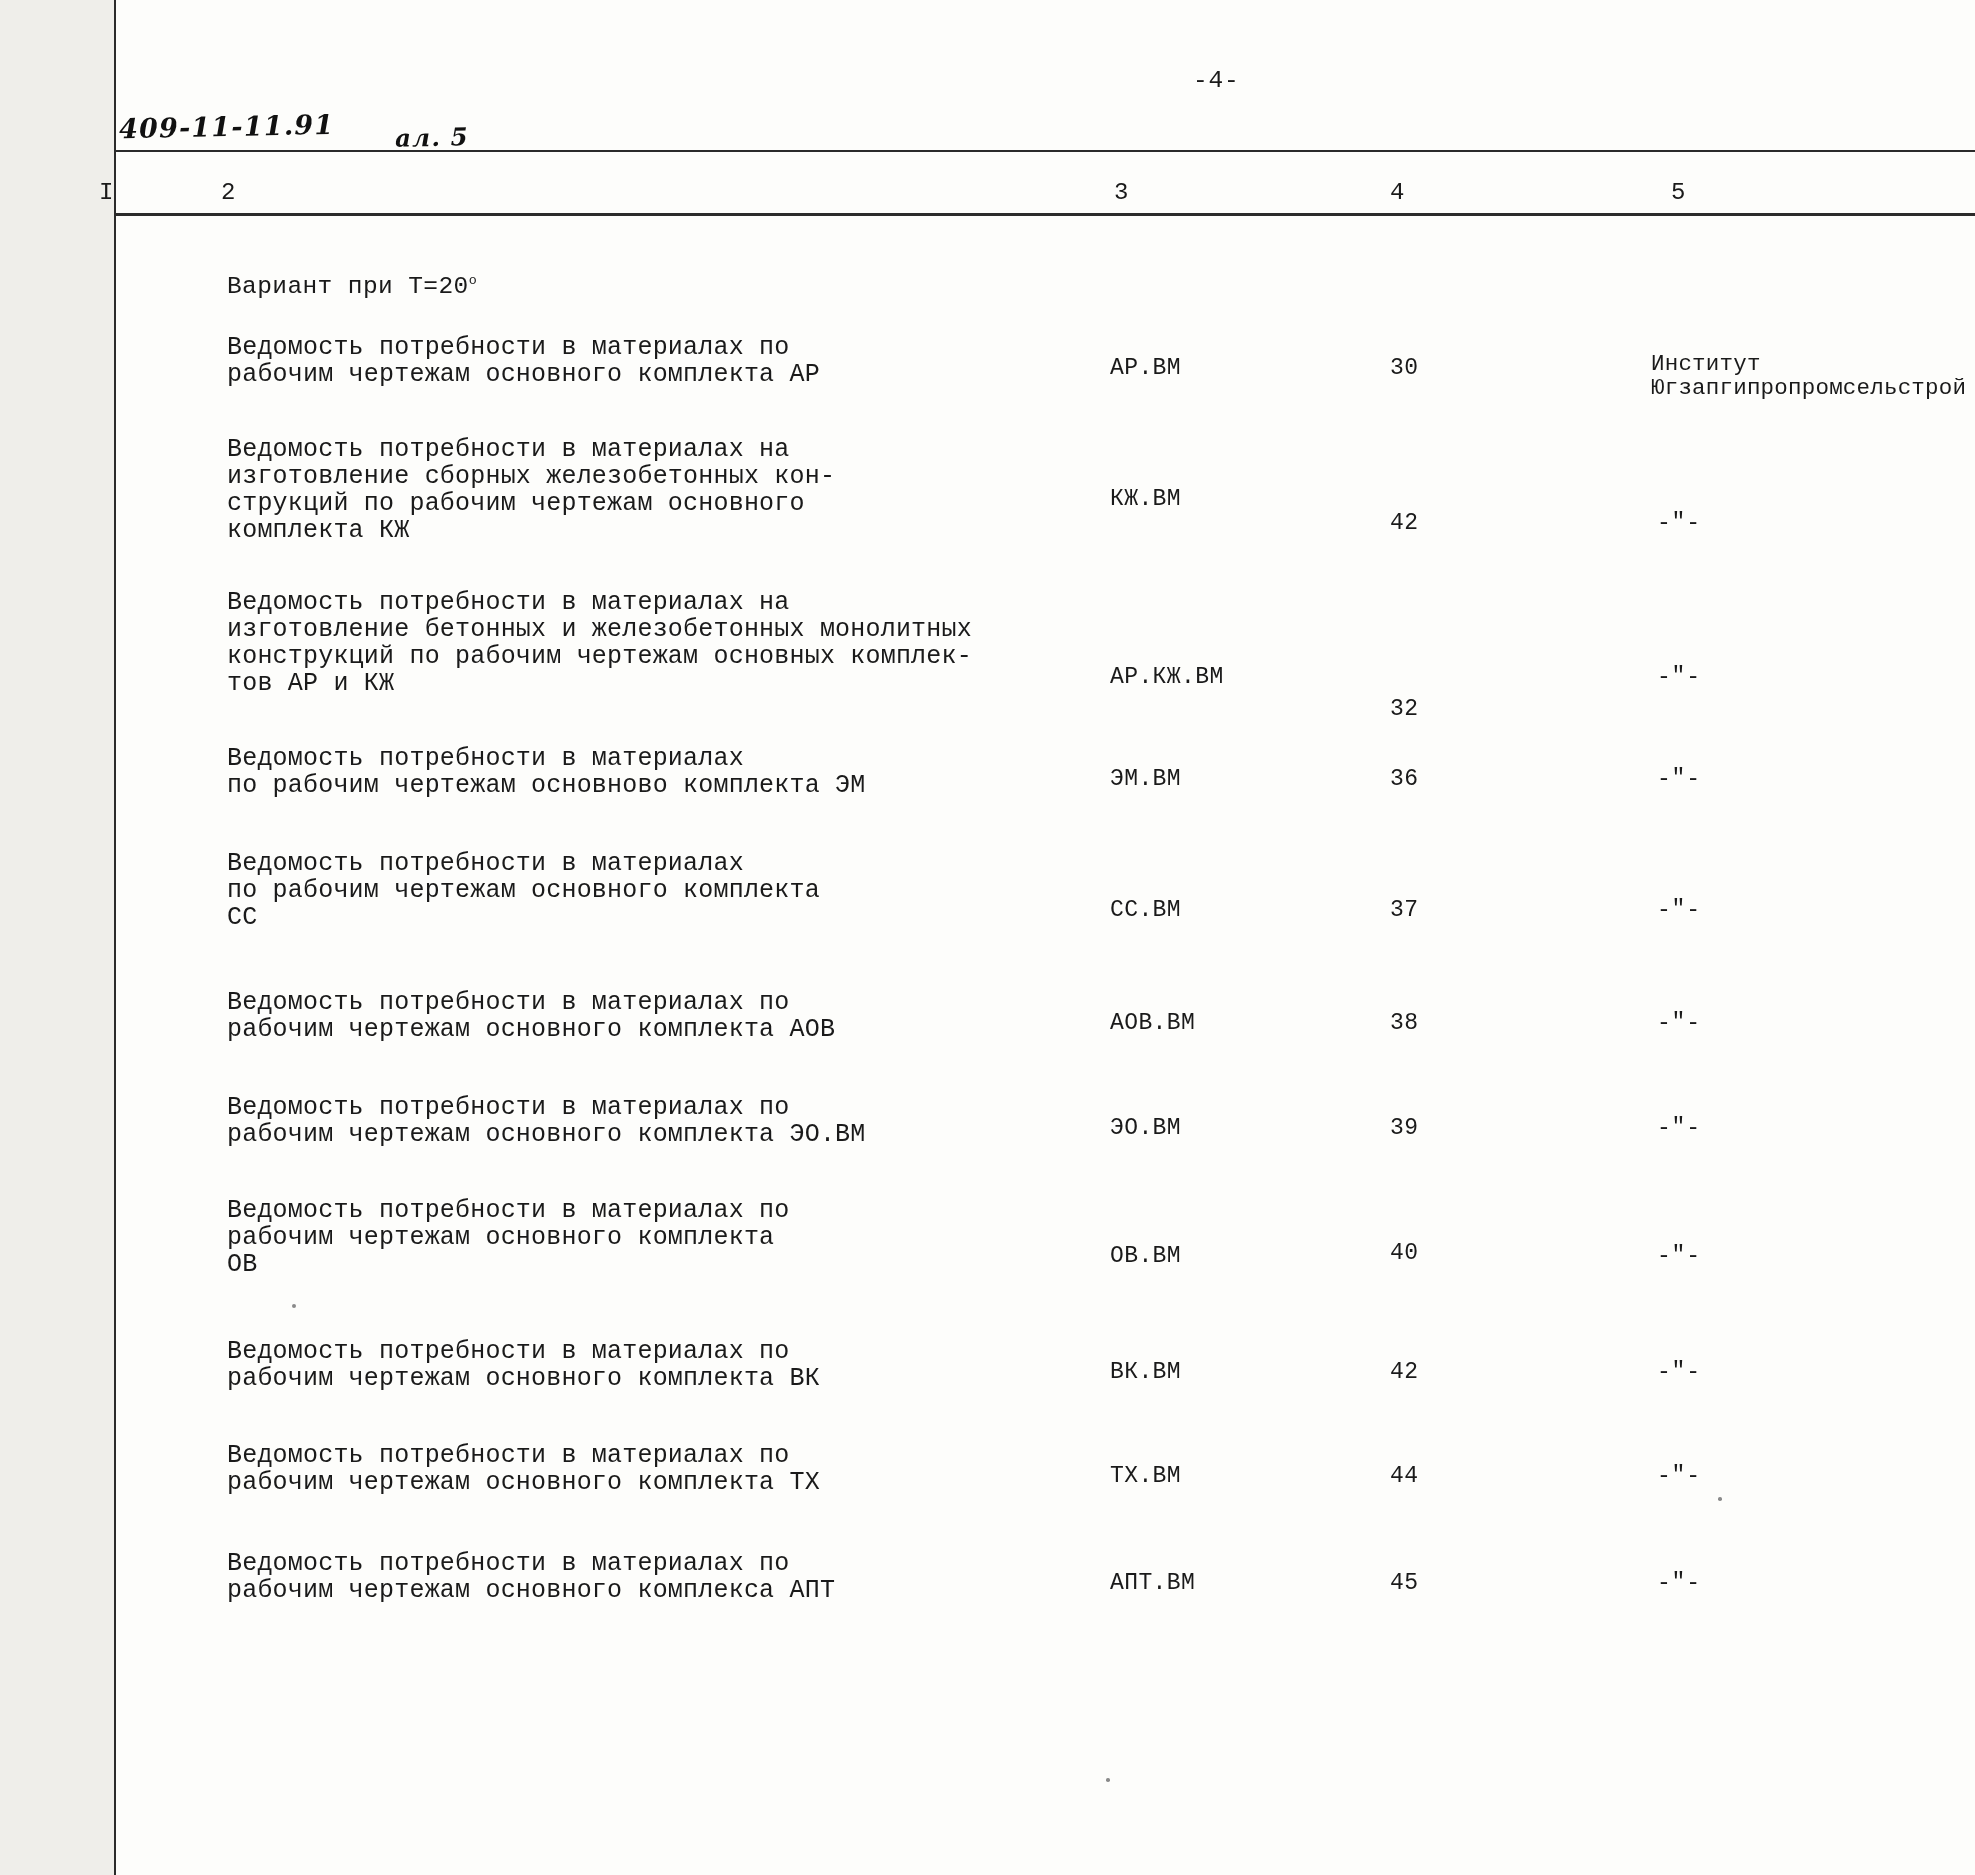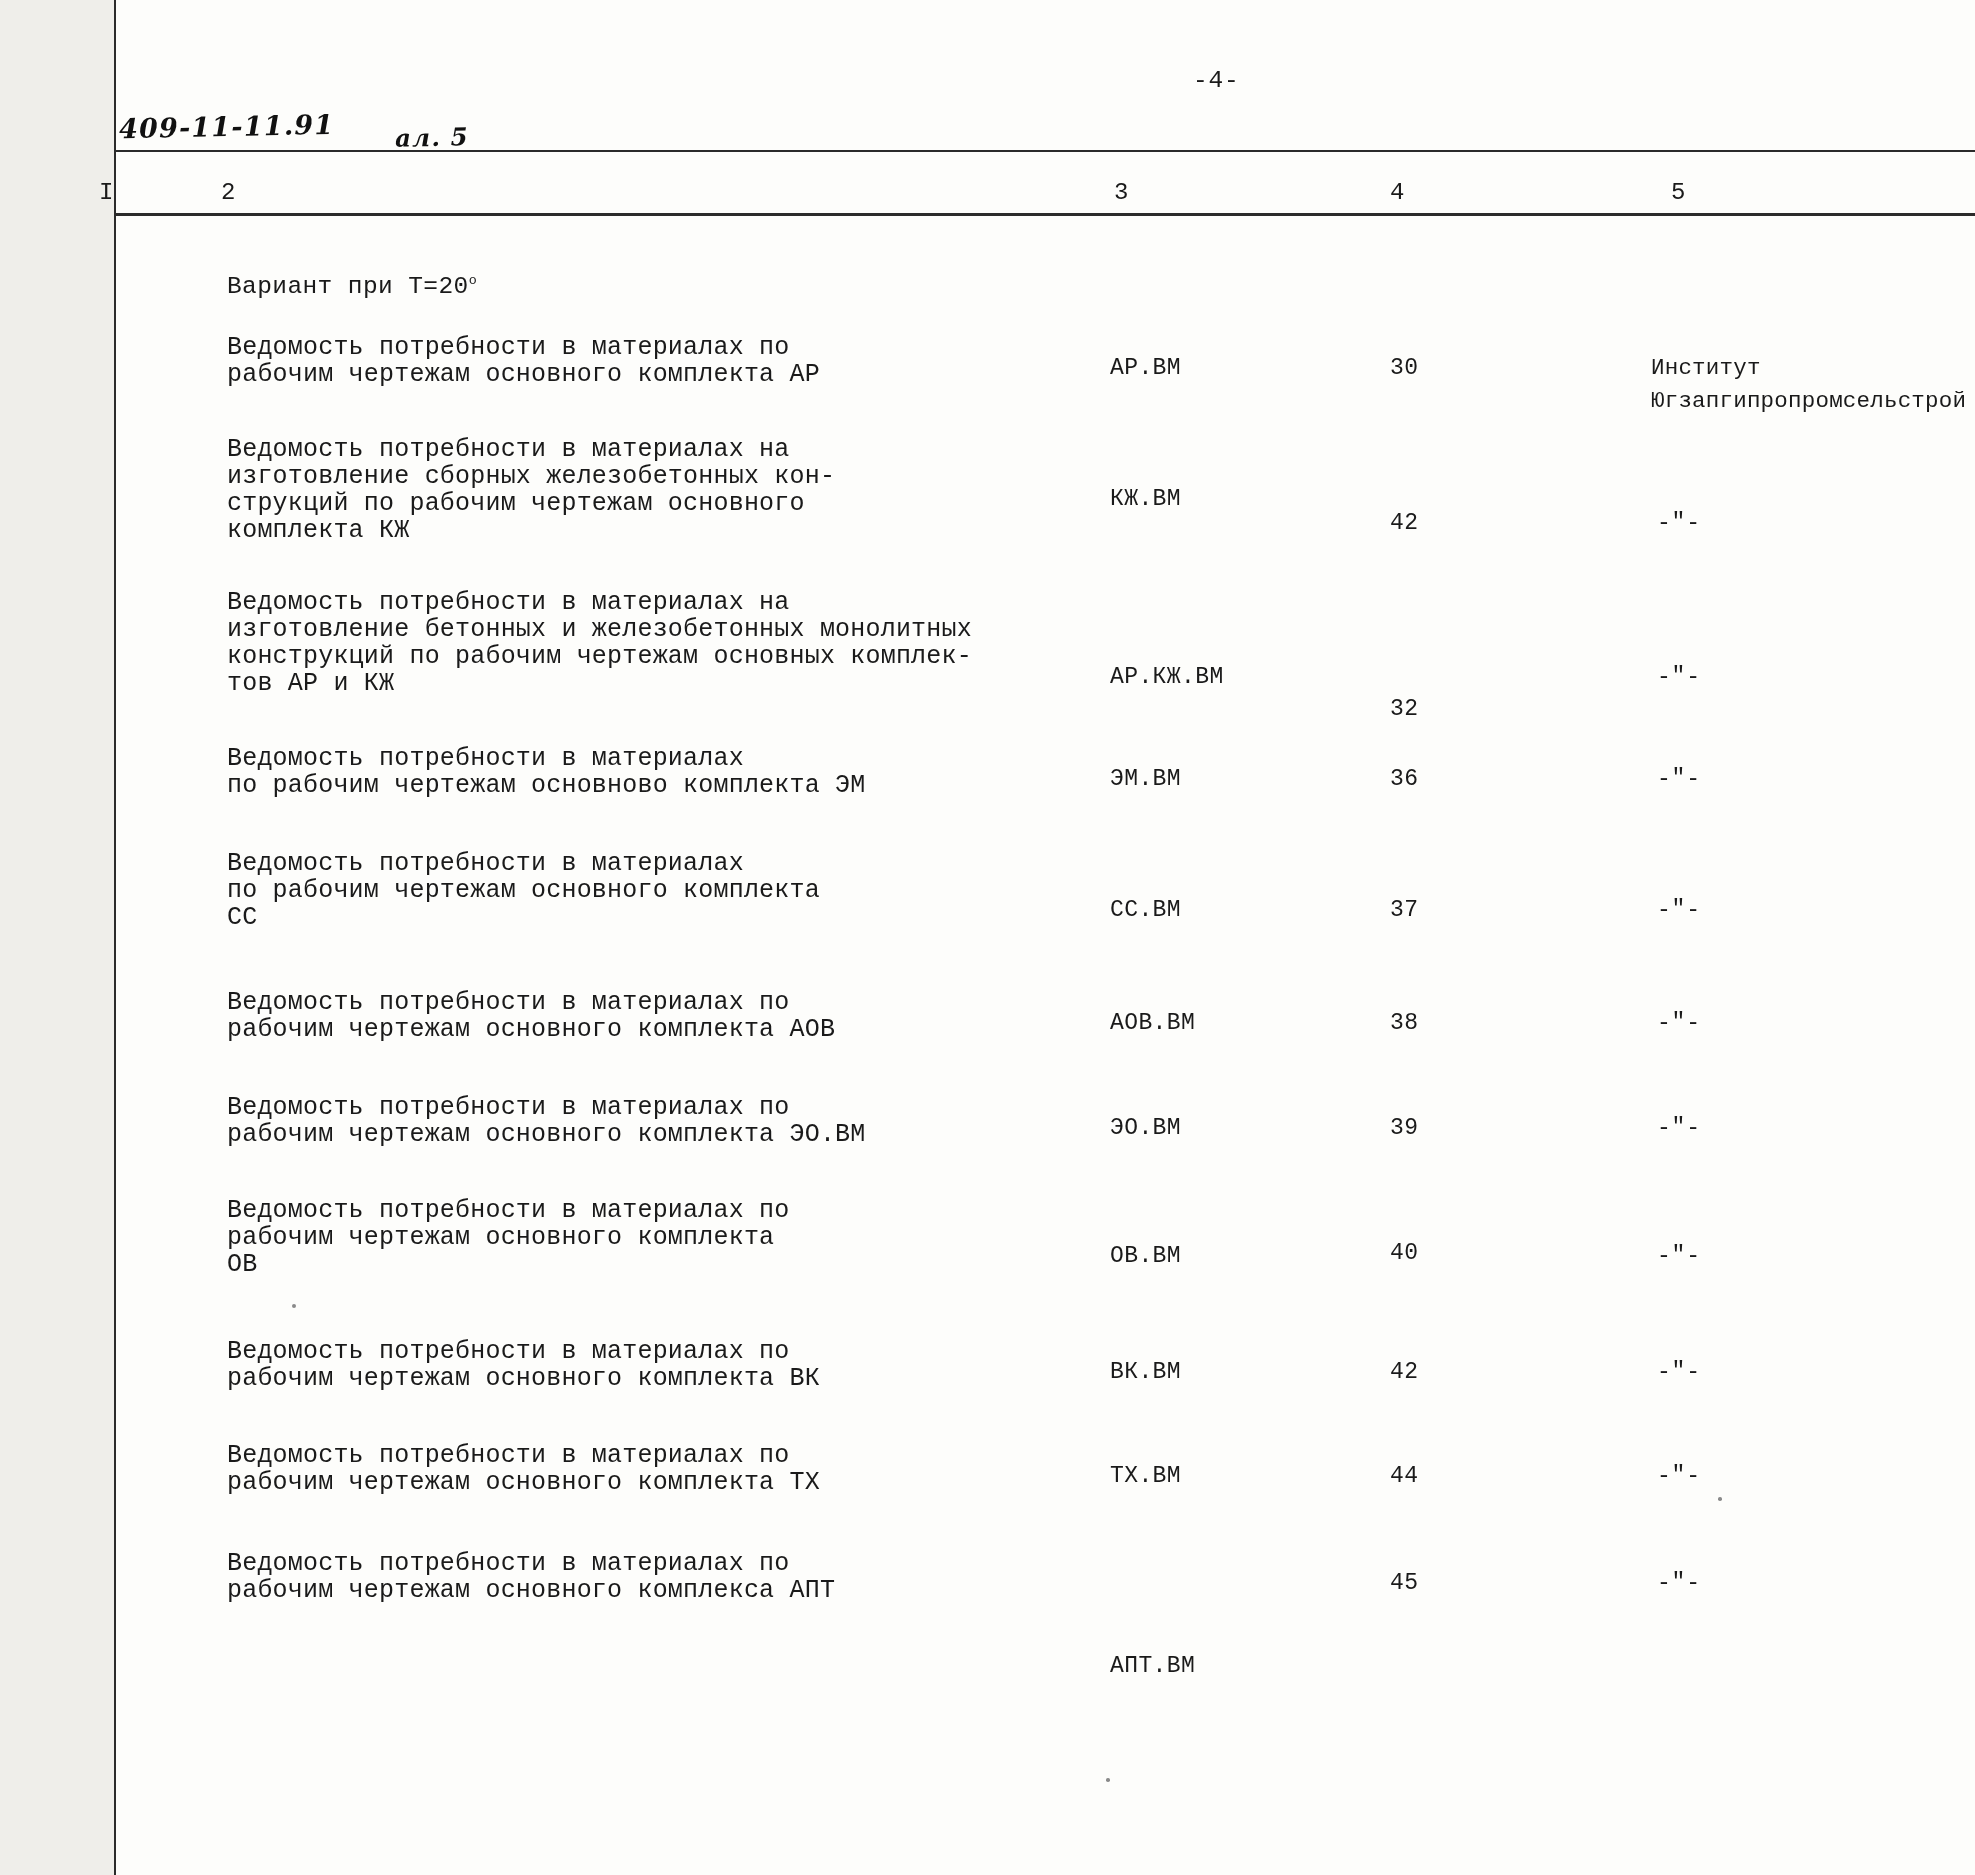--- a/index.html
+++ b/index.html
@@ -126,21 +126,21 @@
   .pageno {
     position: absolute;
     left: 1390px;
     font-size: 23px;
     letter-spacing: 0.4px;
   }
   .org {
     position: absolute;
     left: 1651px;
     font-size: 22.5px;
-    line-height: 33px;
+    line-height: 24px;
     white-space: pre;
     letter-spacing: 0.2px;
   }
   .ditto {
     position: absolute;
     left: 1657px;
     font-size: 23px;
     letter-spacing: 0.8px;
   }
   .speck {
@@ -257,21 +257,21 @@
     <div class="desc" style="top:1442px">Ведомость потребности в материалах по
 рабочим чертежам основного комплекта ТХ</div>
     <div class="code" style="top:1463px">ТХ.ВМ</div>
     <div class="pageno" style="top:1463px">44</div>
     <div class="ditto" style="top:1463px">-"-</div>
   </div>
 
   <div class="row">
     <div class="desc" style="top:1550px">Ведомость потребности в материалах по
 рабочим чертежам основного комплекса АПТ</div>
-    <div class="code" style="top:1653px">АПТ.ВМ</div>
+    <div class="code" style="top:1570px">АПТ.ВМ</div>
     <div class="pageno" style="top:1570px">45</div>
     <div class="ditto" style="top:1570px">-"-</div>
   </div>
 
   <div class="speck" style="left:292px; top:1304px; width:4px; height:4px;"></div>
   <div class="speck" style="left:1718px; top:1497px; width:3.6px; height:3.6px;"></div>
   <div class="speck" style="left:1106px; top:1778px; width:3.6px; height:3.6px;"></div>
 
 </div>
 

